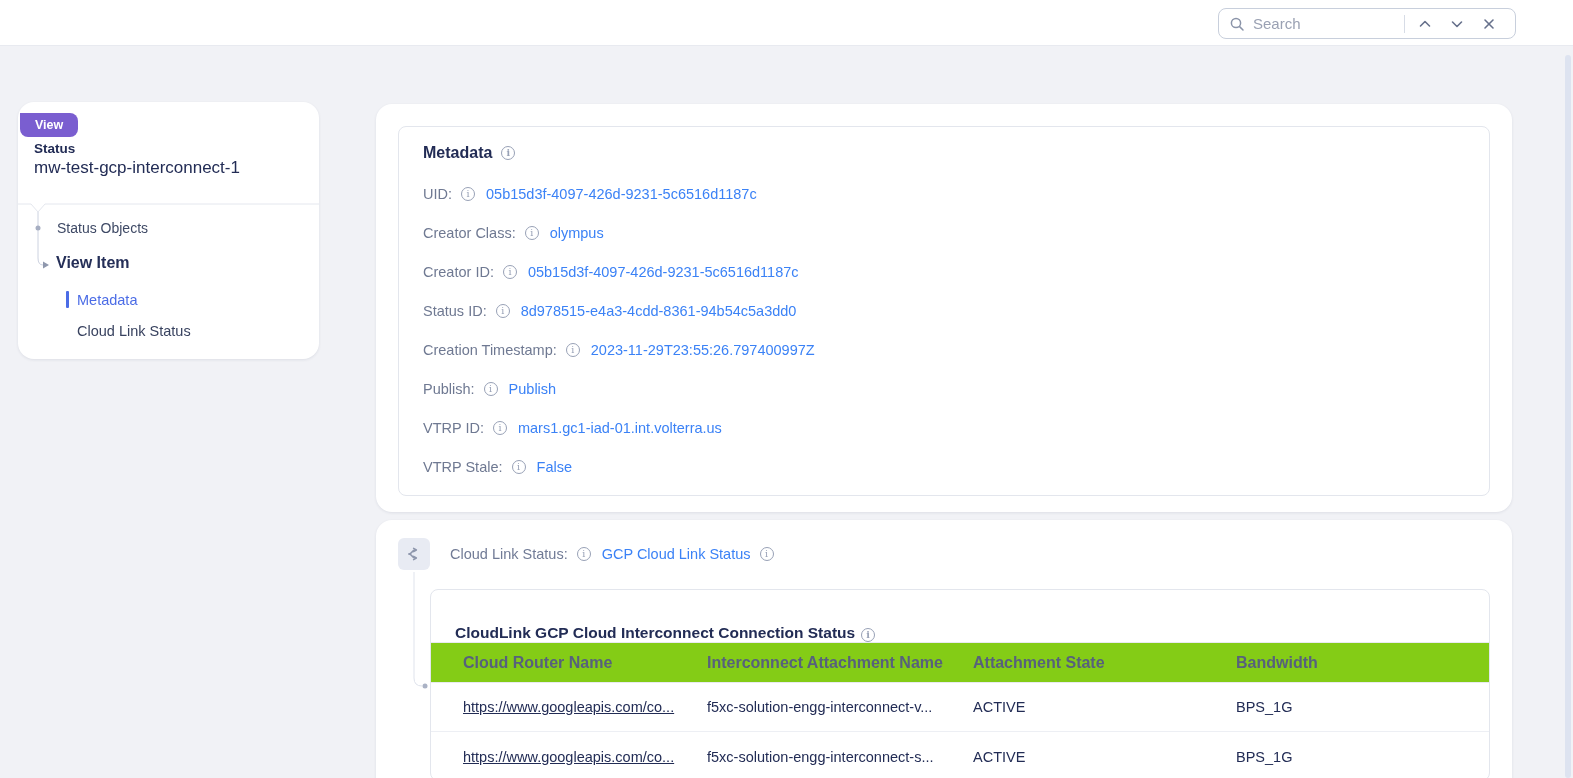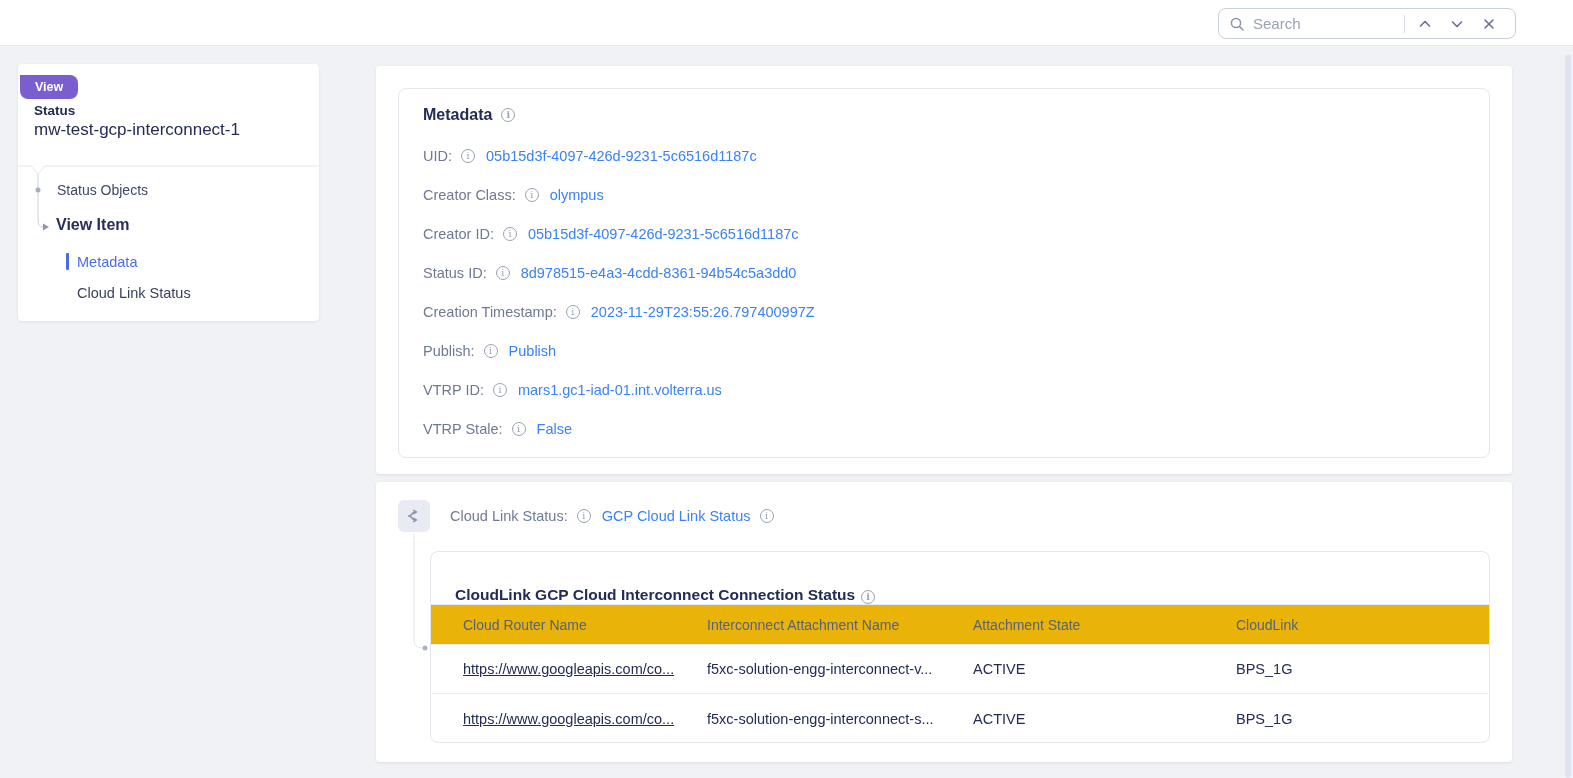--- a/index.html
+++ b/index.html
@@ -30,22 +30,23 @@
     width:24px; height:24px; border:none; background:transparent; cursor:pointer;
     display:flex; align-items:center; justify-content:center; padding:0;
   }
   
   .scroll-thumb {
     position:absolute; right:2px; top:55px; width:6px; height:723px;
     background:#dde3f0; border-radius:3px;
   }
   
   .card {
-    position:absolute; background:#fff; border-radius:4px;
+    position:absolute; background:#fff; border-radius:16px;
     box-shadow:0 1px 3px rgba(25,35,70,.09);
+    margin-top:38px;
   }
   .sidebar { left:18px; top:64px; width:301px; height:257px; }
   .card1   { left:376px; top:66px; width:1136px; height:408px; }
   .card2   { left:376px; top:482px; width:1136px; height:280px; }
   
   .badge {
     position:absolute; left:2px; top:11px; height:24px;
     background:#7a5ed0; color:#fff; font-size:12.5px; font-weight:bold;
     border-radius:0 8px 8px 8px; display:inline-flex; align-items:center;
     padding:0 15px;
@@ -98,22 +99,22 @@
   .clt-box {
     position:absolute; left:54px; top:69px; width:1060px; height:192px;
     border:1px solid #e3e6ed; border-radius:8px; overflow:hidden; background:#fff;
   }
   .clt-title {
     height:53px; display:flex; align-items:flex-end; gap:6px; padding-left:24px;
     border-bottom:1px solid #e8eaf0; font-size:15.5px; font-weight:bold; color:#222c55;
   }
   .clt-grid { display:grid; grid-template-columns:276px 266px 263px 1fr; align-items:center; }
   .clt-head {
-    height:40px; background:#eab308; border-bottom:1px solid #e8eaf0;
-    font-size:14px; font-weight:normal; color:#57617c;
+    height:40px; background:#84cc16; border-bottom:1px solid #e8eaf0;
+    font-size:16px; font-weight:bold; color:#57617c;
   }
   .clt-head .th:first-child { padding-left:32px; }
   .tr { height:49px; font-size:14.5px; color:#222c55; border-bottom:1px solid #edeff4; }
   .tr:last-child { border-bottom:none; }
   .tr .td:first-child { padding-left:32px; }
   .td.link { color:#222c55; text-decoration:underline; cursor:pointer; }
 </style>
 </head>
 <body>
 
@@ -248,21 +249,21 @@
 
   <div class="clt-box">
     <div class="clt-title">
       <span>CloudLink GCP Cloud Interconnect Connection Status</span>
       <span class="info"></span>
     </div>
     <div class="clt-grid clt-head" id="clt-head">
         <div class="th">Cloud Router Name</div>
         <div class="th">Interconnect Attachment Name</div>
         <div class="th">Attachment State</div>
-        <div class="th">CloudLink</div>
+        <div class="th">Bandwidth</div>
       </div>
     <div id="clt-body">
         <div class="clt-grid tr">
           <a class="td link" href="#">https://www.googleapis.com/co...</a>
           <div class="td">f5xc-solution-engg-interconnect-v...</div>
           <div class="td">ACTIVE</div>
           <div class="td">BPS_1G</div>
         </div>
         <div class="clt-grid tr">
           <a class="td link" href="#">https://www.googleapis.com/co...</a>

